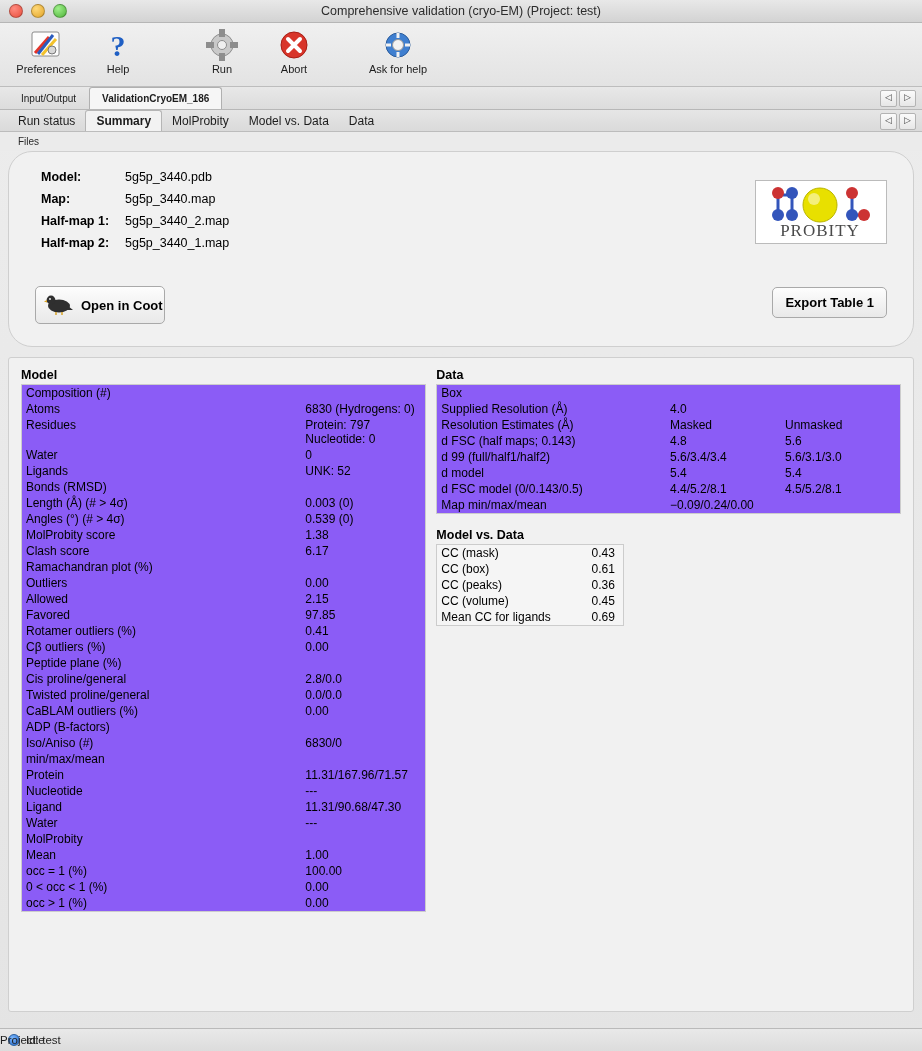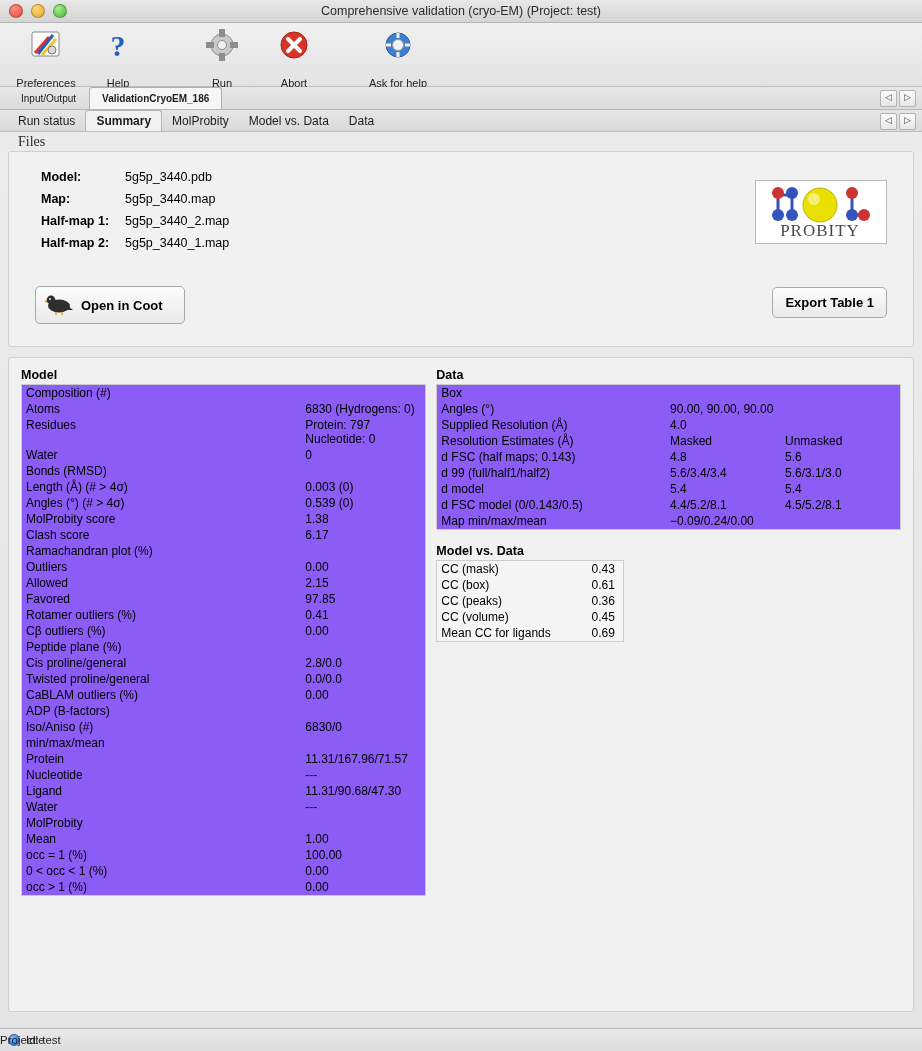--- a/index.html
+++ b/index.html
@@ -73,21 +73,21 @@
   }
   .tool .glyph {
     height: 34px;
     display: flex;
     align-items: center;
     justify-content: center;
   }
   .tool .label {
     font-size: 11px;
     color: #1d1d1d;
-    margin-top: 15px;
+    margin-top: 1px;
   }
   .tool-gap { width: 32px; }
   
   .tabrow {
     height: 22px;
     background: linear-gradient(#e8e8e8, #dcdcdc);
     border-bottom: 1px solid #b7b7b7;
     display: flex;
     align-items: stretch;
     padding-left: 8px;
@@ -151,60 +151,60 @@
     border-bottom: none;
     border-radius: 3px 3px 0 0;
     font-weight: bold;
   }
   
   .filesbar {
     height: 19px;
     display: flex;
     align-items: center;
     padding-left: 18px;
-    font-size: 14px;
+    font-size: 10px;
     color: #2a2a2a;
     background: #ebebeb;
     flex: none;
-    font-family: Liberation Serif, serif;
   }
   
   .content {
     flex: 1;
     padding: 0 8px 0 8px;
     overflow: hidden;
   }
   .panel {
     background: #f1f1f1;
     border: 1px solid #cfcfcf;
     border-radius: 3px;
   }
   .files-panel {
     height: 196px;
     position: relative;
     padding: 18px 16px 0 16px;
     box-sizing: border-box;
+    border-radius: 24px;
   }
   .file-row {
     display: flex;
     margin-bottom: 8px;
     font-size: 12.5px;
   }
   .file-key {
     width: 100px;
     font-weight: bold;
     padding-left: 16px;
     box-sizing: border-box;
   }
   .file-val { }
   .coot-btn {
     position: absolute;
     left: 26px;
     bottom: 22px;
-    width: 150px;
+    width: 130px;
     height: 38px;
     border: 1px solid #a9a9a9;
     border-radius: 5px;
     background: linear-gradient(#fdfdfd, #e9e9e9);
     display: flex;
     align-items: center;
     gap: 7px;
     padding-left: 8px;
     box-sizing: border-box;
     font-size: 13px;
@@ -485,20 +485,24 @@
               </tr>
           <tr>
                 <td class="k lv1">Residues</td>
                 <td class="val1">Protein: 797 Nucleotide: 0</td>
               </tr>
           <tr>
                 <td class="k lv1">Water</td>
                 <td class="val1">0</td>
               </tr>
           <tr>
+                <td class="k lv1">Ligands</td>
+                <td class="val1">UNK: 52</td>
+              </tr>
+          <tr>
                 <td class="k lv0">Bonds (RMSD)</td>
                 <td class="val1"></td>
               </tr>
           <tr>
                 <td class="k lv1">Length (Å) (# &gt; 4σ)</td>
                 <td class="val1">0.003 (0)</td>
               </tr>
           <tr>
                 <td class="k lv1">Angles (°) (# &gt; 4σ)</td>
                 <td class="val1">0.539 (0)</td>
@@ -606,24 +610,20 @@
       <div class="col-right">
         <div class="section-title">Data</div>
         <table class="tbl">
           <tbody>
               <tr>
                 <td class="k lv0">Box</td>
                 <td class="val2"></td>
                 <td class="val2"></td>
               </tr>
           <tr>
-                <td class="k lv1">Angles (°)</td>
-                <td colspan="2">90.00, 90.00, 90.00</td>
-              </tr>
-          <tr>
                 <td class="k lv0">Supplied Resolution (Å)</td>
                 <td class="val2">4.0</td>
                 <td class="val2"></td>
               </tr>
           <tr>
                 <td class="k lv0">Resolution Estimates (Å)</td>
                 <td class="val2">Masked</td>
                 <td class="val2">Unmasked</td>
               </tr>
           <tr>

